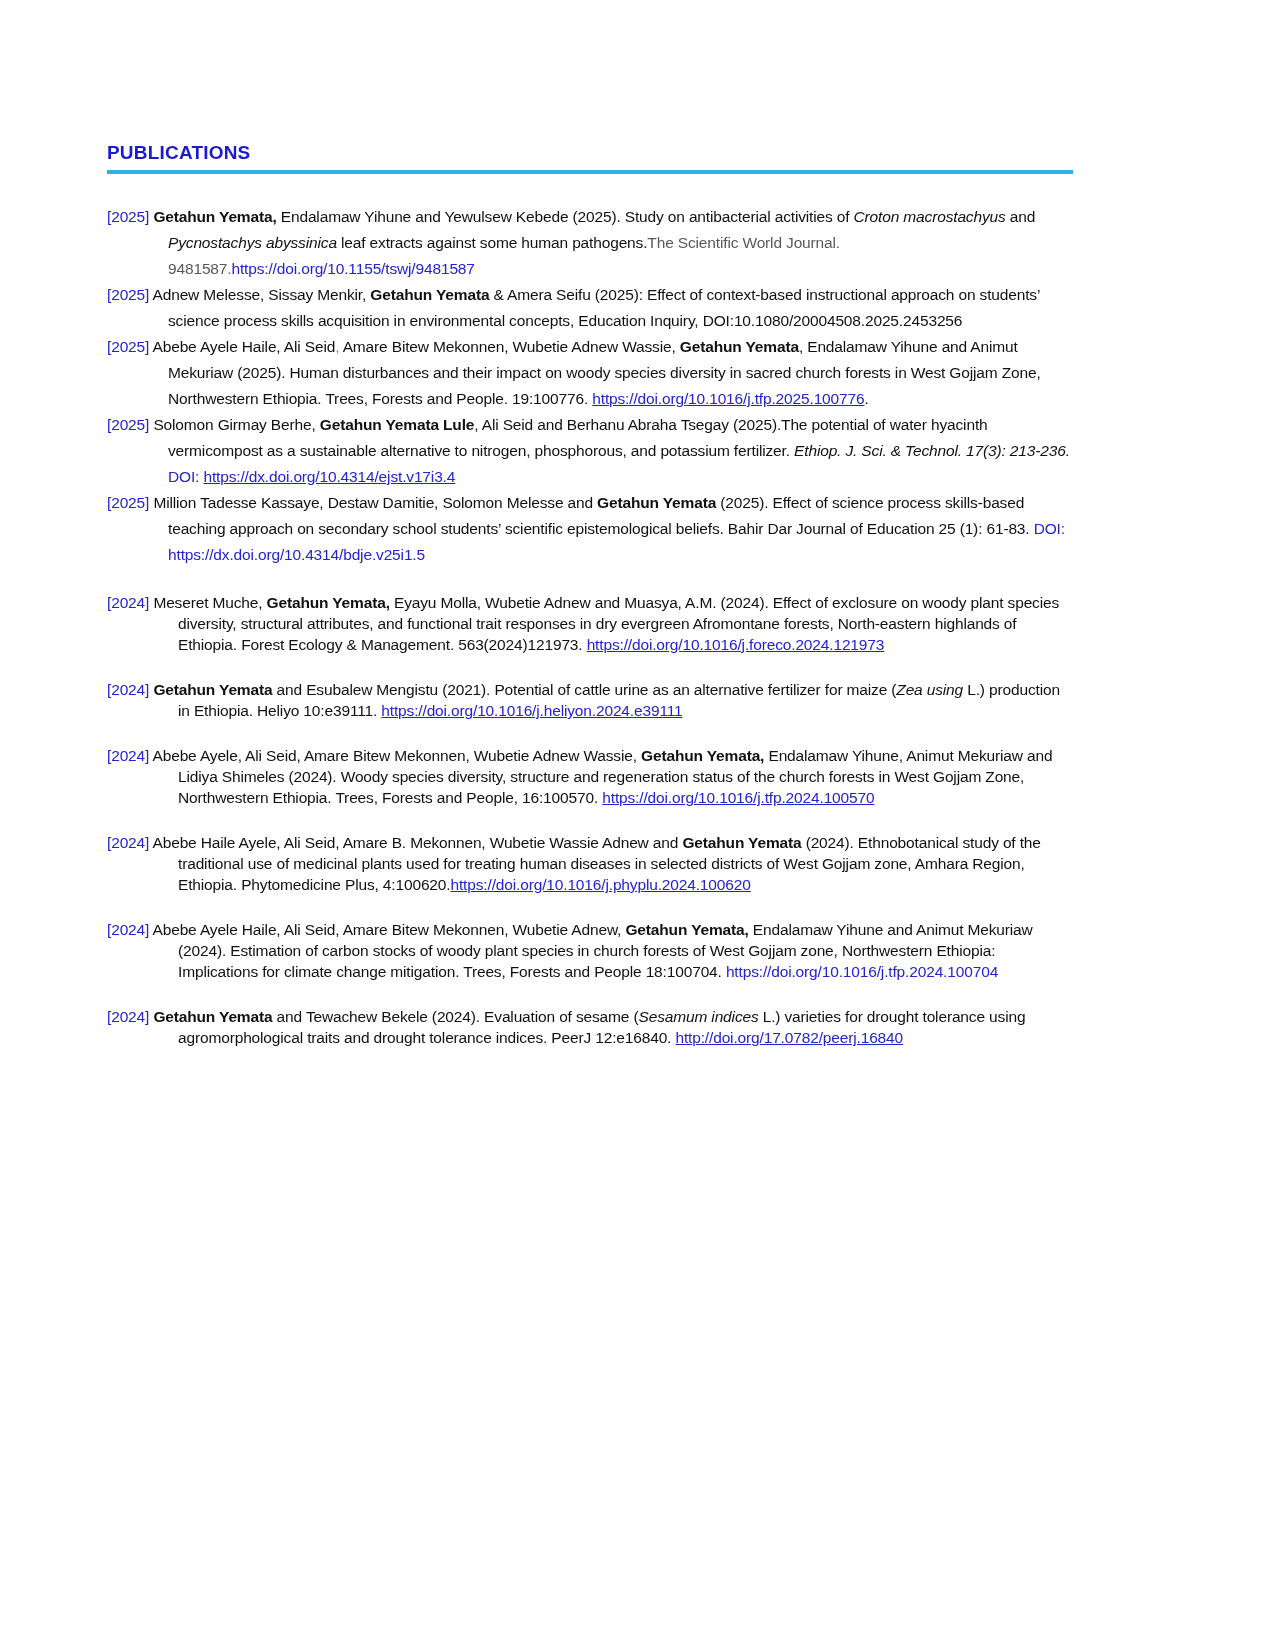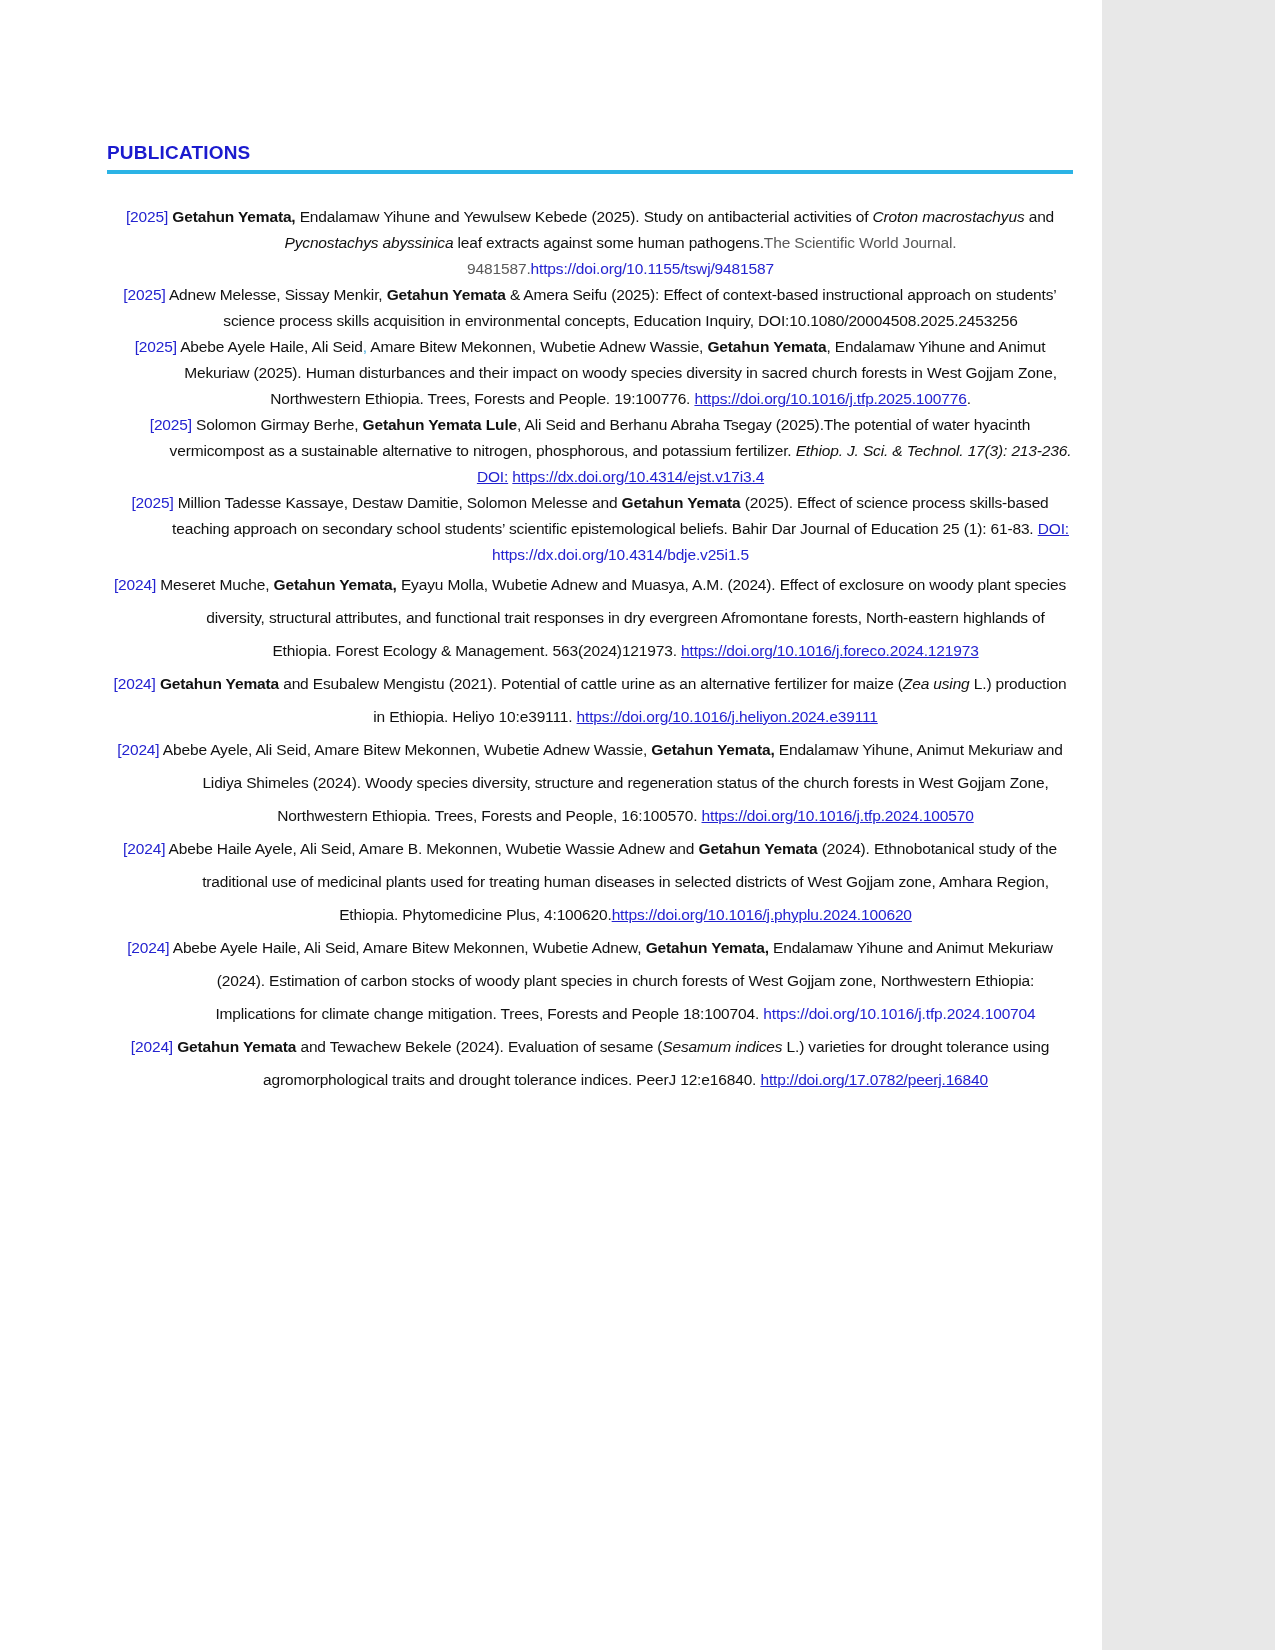--- a/index.html
+++ b/index.html
@@ -1,18 +1,18 @@
 <!DOCTYPE html>
 <html style="--heading: #1b1bce; --rule: #2bb3e5; --year: #2423d0; --link: #2423d0; --gray: #595959; --accent: #3fa9dc;"><head>
 <meta charset="utf-8">
 <style>
   html,body{margin:0;padding:0;background:#e8e8e8;}
   .page{
     position:relative;
-    width:1102px;height:1650px;
+    width:1275px;height:1650px;
     background:#ffffff;
     font-family:"Liberation Sans", sans-serif;
     overflow:hidden;
   }
   .content{
     position:absolute;
     left:107px;top:142px;
     width:966px;
   }
   .heading{
@@ -24,29 +24,29 @@
   }
   .rule{
     height:4px;
     background:var(--rule,#2bb3e5);
     margin:0 0 30px 0;
   }
   .pub{
     font-size:15.5px;
     letter-spacing:-0.15px;
     color:#111111;
-    text-align:center;
+    text-align:left;
   }
   .pub.single{line-height:26px;padding-left:61px;text-indent:-61px;}
-  .pub.wide{line-height:33px;padding-left:71px;text-indent:-71px;}
+  .pub.wide{line-height:21px;padding-left:71px;text-indent:-71px;margin-top:24px;}
   .year{color:var(--year,#2423d0);}
   .b{font-weight:bold;}
   .i{font-style:italic;}
   .gray{color:var(--gray,#595959);}
-  .blue{color:var(--year,#2423d0);text-decoration:underline;}
+  .blue{color:var(--year,#2423d0);}
   .accent{color:var(--accent,#3fa9dc);}
   a.link{color:var(--link,#2423d0);text-decoration:underline;cursor:pointer;}
   a.link-plain{color:var(--link,#2423d0);text-decoration:none;cursor:pointer;}
 </style>
 </head>
 <body>
 
 <div class="page">
   <div class="content">
     <h1 class="heading">PUBLICATIONS</h1>

